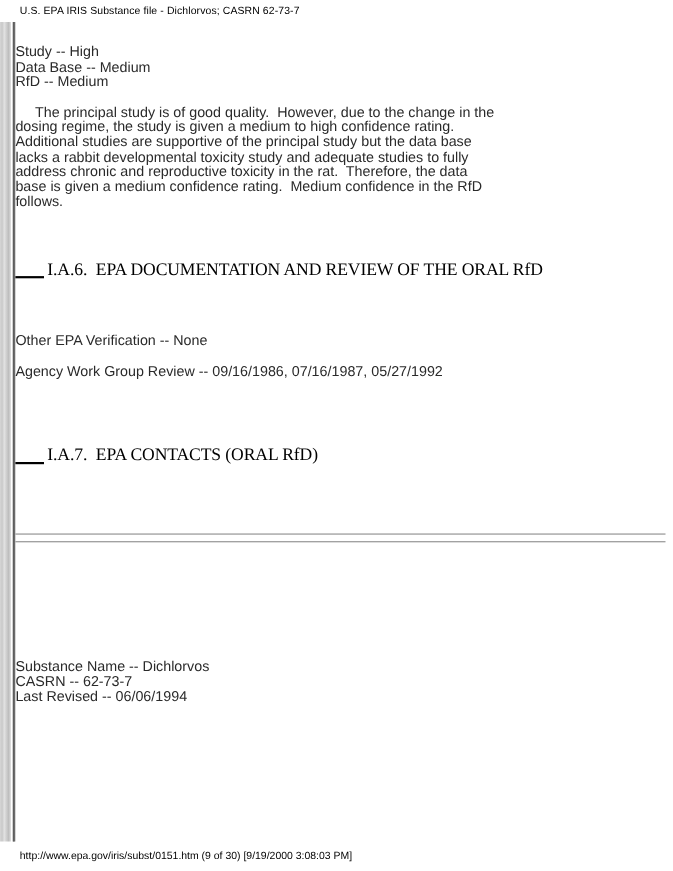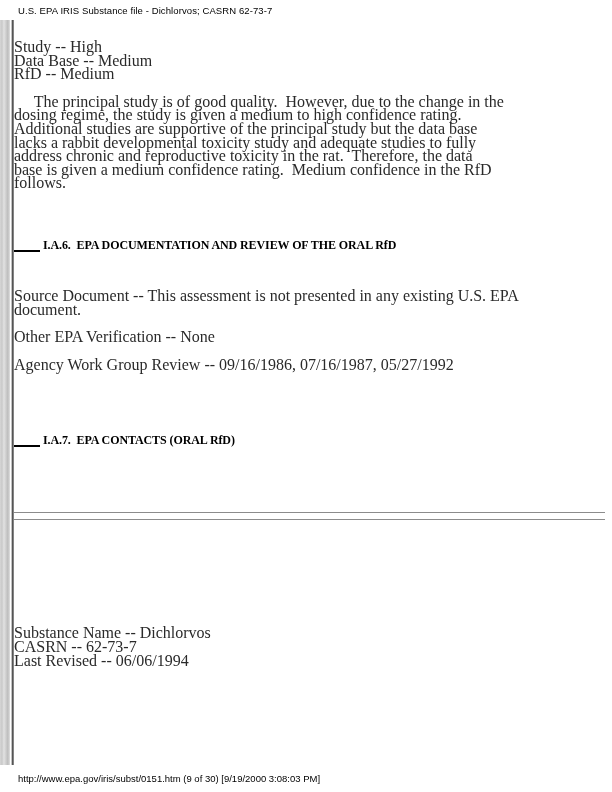--- a/index.html
+++ b/index.html
@@ -61,34 +61,34 @@
   #content {
     position: absolute;
     left: 14px;
     top: 40px;
     width: 594px;
   }
 
   pre.body-text {
     margin: 0;
     padding: 0;
-    font-family: Liberation Serif, serif;
-    font-size: 16px;
+    font-family: Liberation Sans, sans-serif;
+    font-size: 13px;
     line-height: 13.6px;
     color: #2a2a2a;
     white-space: pre;
     letter-spacing: 0px;
   }
 
   h2.section-heading {
     margin: 0;
     padding: 0;
     font-family: "Liberation Serif", serif;
-    font-weight: bold;
-    font-size: 12px;
+    font-weight: normal;
+    font-size: 16px;
     line-height: 19px;
     color: #000000;
     letter-spacing: -0.1px;
   }
   h2.section-heading .anchor-rule {
     display: inline-block;
     vertical-align: -0.22em;
     height: 2px;
     background: #000;
     margin-right: 3px;
@@ -145,22 +145,20 @@
 address chronic and reproductive toxicity in the rat.  Therefore, the data
 base is given a medium confidence rating.  Medium confidence in the RfD
 follows.</pre>
 
   <div class="gap-46"></div>
 
   <h2 class="section-heading"><span class="anchor-rule w3"></span><span>I.A.6.</span>&nbsp; <span>EPA DOCUMENTATION AND REVIEW OF THE ORAL RfD</span></h2>
 
   <div class="gap-34"></div>
 
-  <pre class="body-text">Source Document -- This assessment is not presented in any existing U.S. EPA
-document.</pre>
 
   <div class="gap-14"></div>
 
   <pre class="body-text">Other EPA Verification -- None</pre>
 
   <div class="gap-14"></div>
 
   <pre class="body-text">Agency Work Group Review -- 09/16/1986, 07/16/1987, 05/27/1992</pre>
 
   <div class="gap-14"></div>

